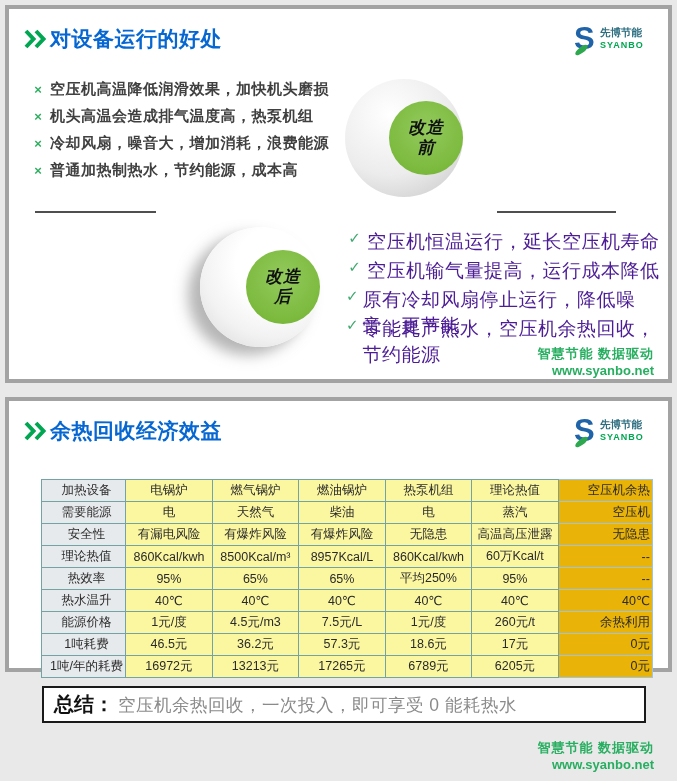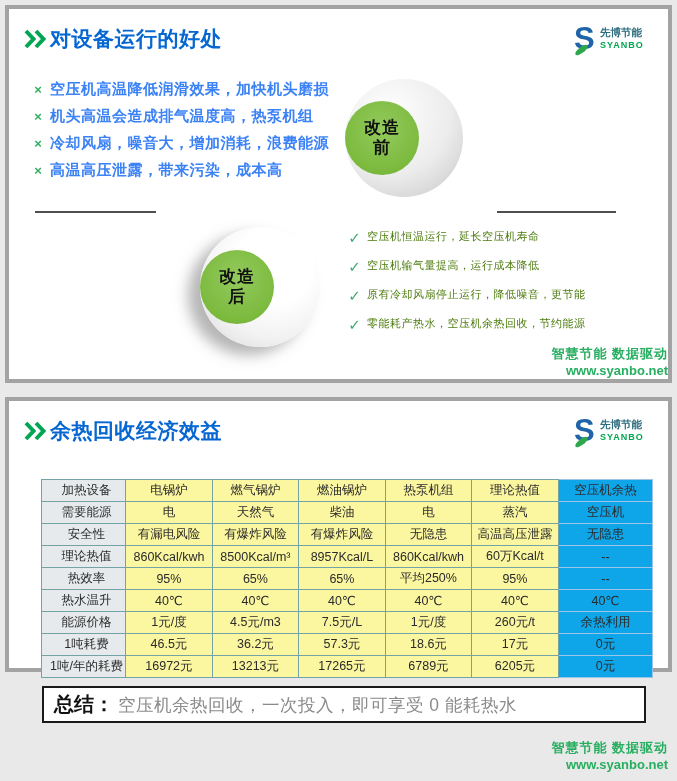--- a/index.html
+++ b/index.html
@@ -22,75 +22,75 @@
   .chev { width:22px; height:20px; margin-right:4px; }
   .title { color:#0667d2; font-size:21px; font-weight:bold; letter-spacing:0.5px; }
 
   
   .logo { position:absolute; top:10px; right:14px; width:80px; height:38px; }
 
   
   .cons { position:absolute; left:17px; top:71px; }
   .cons .li { display:flex; align-items:flex-start; height:27px; }
   .cons .mark { color:#2eae60; font-size:13px; font-weight:bold; width:24px; text-align:center; padding-top:2px; }
-  .cons .txt { color:#3b82f6; font-size:15px; font-weight:600; letter-spacing:0.5px; }
+  .cons .txt { color:#404040; font-size:15px; font-weight:600; letter-spacing:0.5px; }
 
   
   .pros { position:absolute; left:333px; top:220px; }
   .pros .li { display:flex; align-items:flex-start; height:29px; }
   .pros .mark { color:#3fa96f; font-size:15px; width:25px; text-align:center; }
-  .pros .txt { color:#4d7c0f; font-size:11px; font-family:"Liberation Serif","DejaVu Serif",serif; letter-spacing:0.5px; }
+  .pros .txt { color:#4c1d95; font-size:19px; font-family:"Liberation Serif","DejaVu Serif",serif; letter-spacing:0.5px; }
 
   
   .sep { position:absolute; height:2px; background:#4f4f4f; }
   #sep-left  { left:26px;  top:202px; width:121px; }
   #sep-right { left:488px; top:202px; width:119px; }
 
   
   .badge-outer {
     position:absolute; border-radius:50%;
-    display:flex; align-items:center; justify-content:flex-start;
+    display:flex; align-items:center; justify-content:flex-end;font-style:italic;
   }
   #badge-before {
     left:336px; top:70px; width:118px; height:118px;
     background:radial-gradient(circle at 38% 30%, #ffffff, #ececec 55%, #d2d2d2 85%, #c4c4c4);
   }
   #badge-after {
     left:191px; top:218px; width:120px; height:120px;
     background:radial-gradient(circle at 62% 32%, #ffffff 35%, #f2f2f2 65%, #dedede 90%);
     box-shadow:-12px 8px 14px rgba(110,110,110,0.5);
   }
   .badge-inner {
     width:74px; height:74px; border-radius:50%;
     background:radial-gradient(circle at 50% 38%, #93ca5d, #7cba3e 70%, #6fae33);
     display:flex; flex-direction:column; align-items:center; justify-content:center;
     color:#111; font-weight:bold; font-size:17px; line-height:1.2; letter-spacing:1px;
   }
 
   
-  .footer { position:absolute; right:0; text-align:right; color:#27ae60; font-weight:bold; }
+  .footer { position:absolute; right:14px; text-align:right; color:#27ae60; font-weight:bold; }
   #panel1 .footer { top:336px; }
   #panel2 .footer { top:338px; }
   .footer .f1 { font-size:13px; letter-spacing:1px; }
   .footer .f2 { font-size:13px; }
 
   
   table.econ {
     position:absolute; left:32px; top:78px;
     border-collapse:collapse; table-layout:fixed;
     font-size:12.5px; color:#2b2b2b;
   }
   table.econ td {
     height:22px; text-align:center; vertical-align:middle;
     border:1px solid #74a3a6; padding:0 2px;
     overflow:hidden; white-space:nowrap;
   }
   table.econ td.c0 { background:#e7eaec;padding-left:8px; }
   table.econ td.cy { background:#fbf7a0; }
-  table.econ td.c6 { background:#0ea5e9; border-color:#9dc3e6; }
+  table.econ td.c6 { background:#eab308; border-color:#9dc3e6;text-align:right; }
 
   
   .summary {
     position:absolute; left:33px; top:285px; width:604px; height:37px;
     background:#fff; border:2px solid #1a1a1a;
     display:flex; align-items:center; padding-left:10px; white-space:nowrap;
   }
   .summary .lab { color:#111; font-size:20px; font-weight:bold; }
   .summary .txt { color:#8a8a8a; font-size:17.5px; letter-spacing:0.5px; margin-left:4px; }
 </style>
@@ -121,21 +121,21 @@
       <div class="li">
         <span class="mark">×</span>
         <span class="txt">机头高温会造成排气温度高，热泵机组</span>
       </div>
       <div class="li">
         <span class="mark">×</span>
         <span class="txt">冷却风扇，噪音大，增加消耗，浪费能源</span>
       </div>
       <div class="li">
         <span class="mark">×</span>
-        <span class="txt">高温高压泄露，带来污染，成本高</span>
+        <span class="txt">普通加热制热水，节约能源，成本高</span>
       </div>
     </div>
 
   <div class="badge-outer" id="badge-before">
     <div class="badge-inner">
       <span>改造</span>
       <span>前</span>
     </div>
   </div>
 

